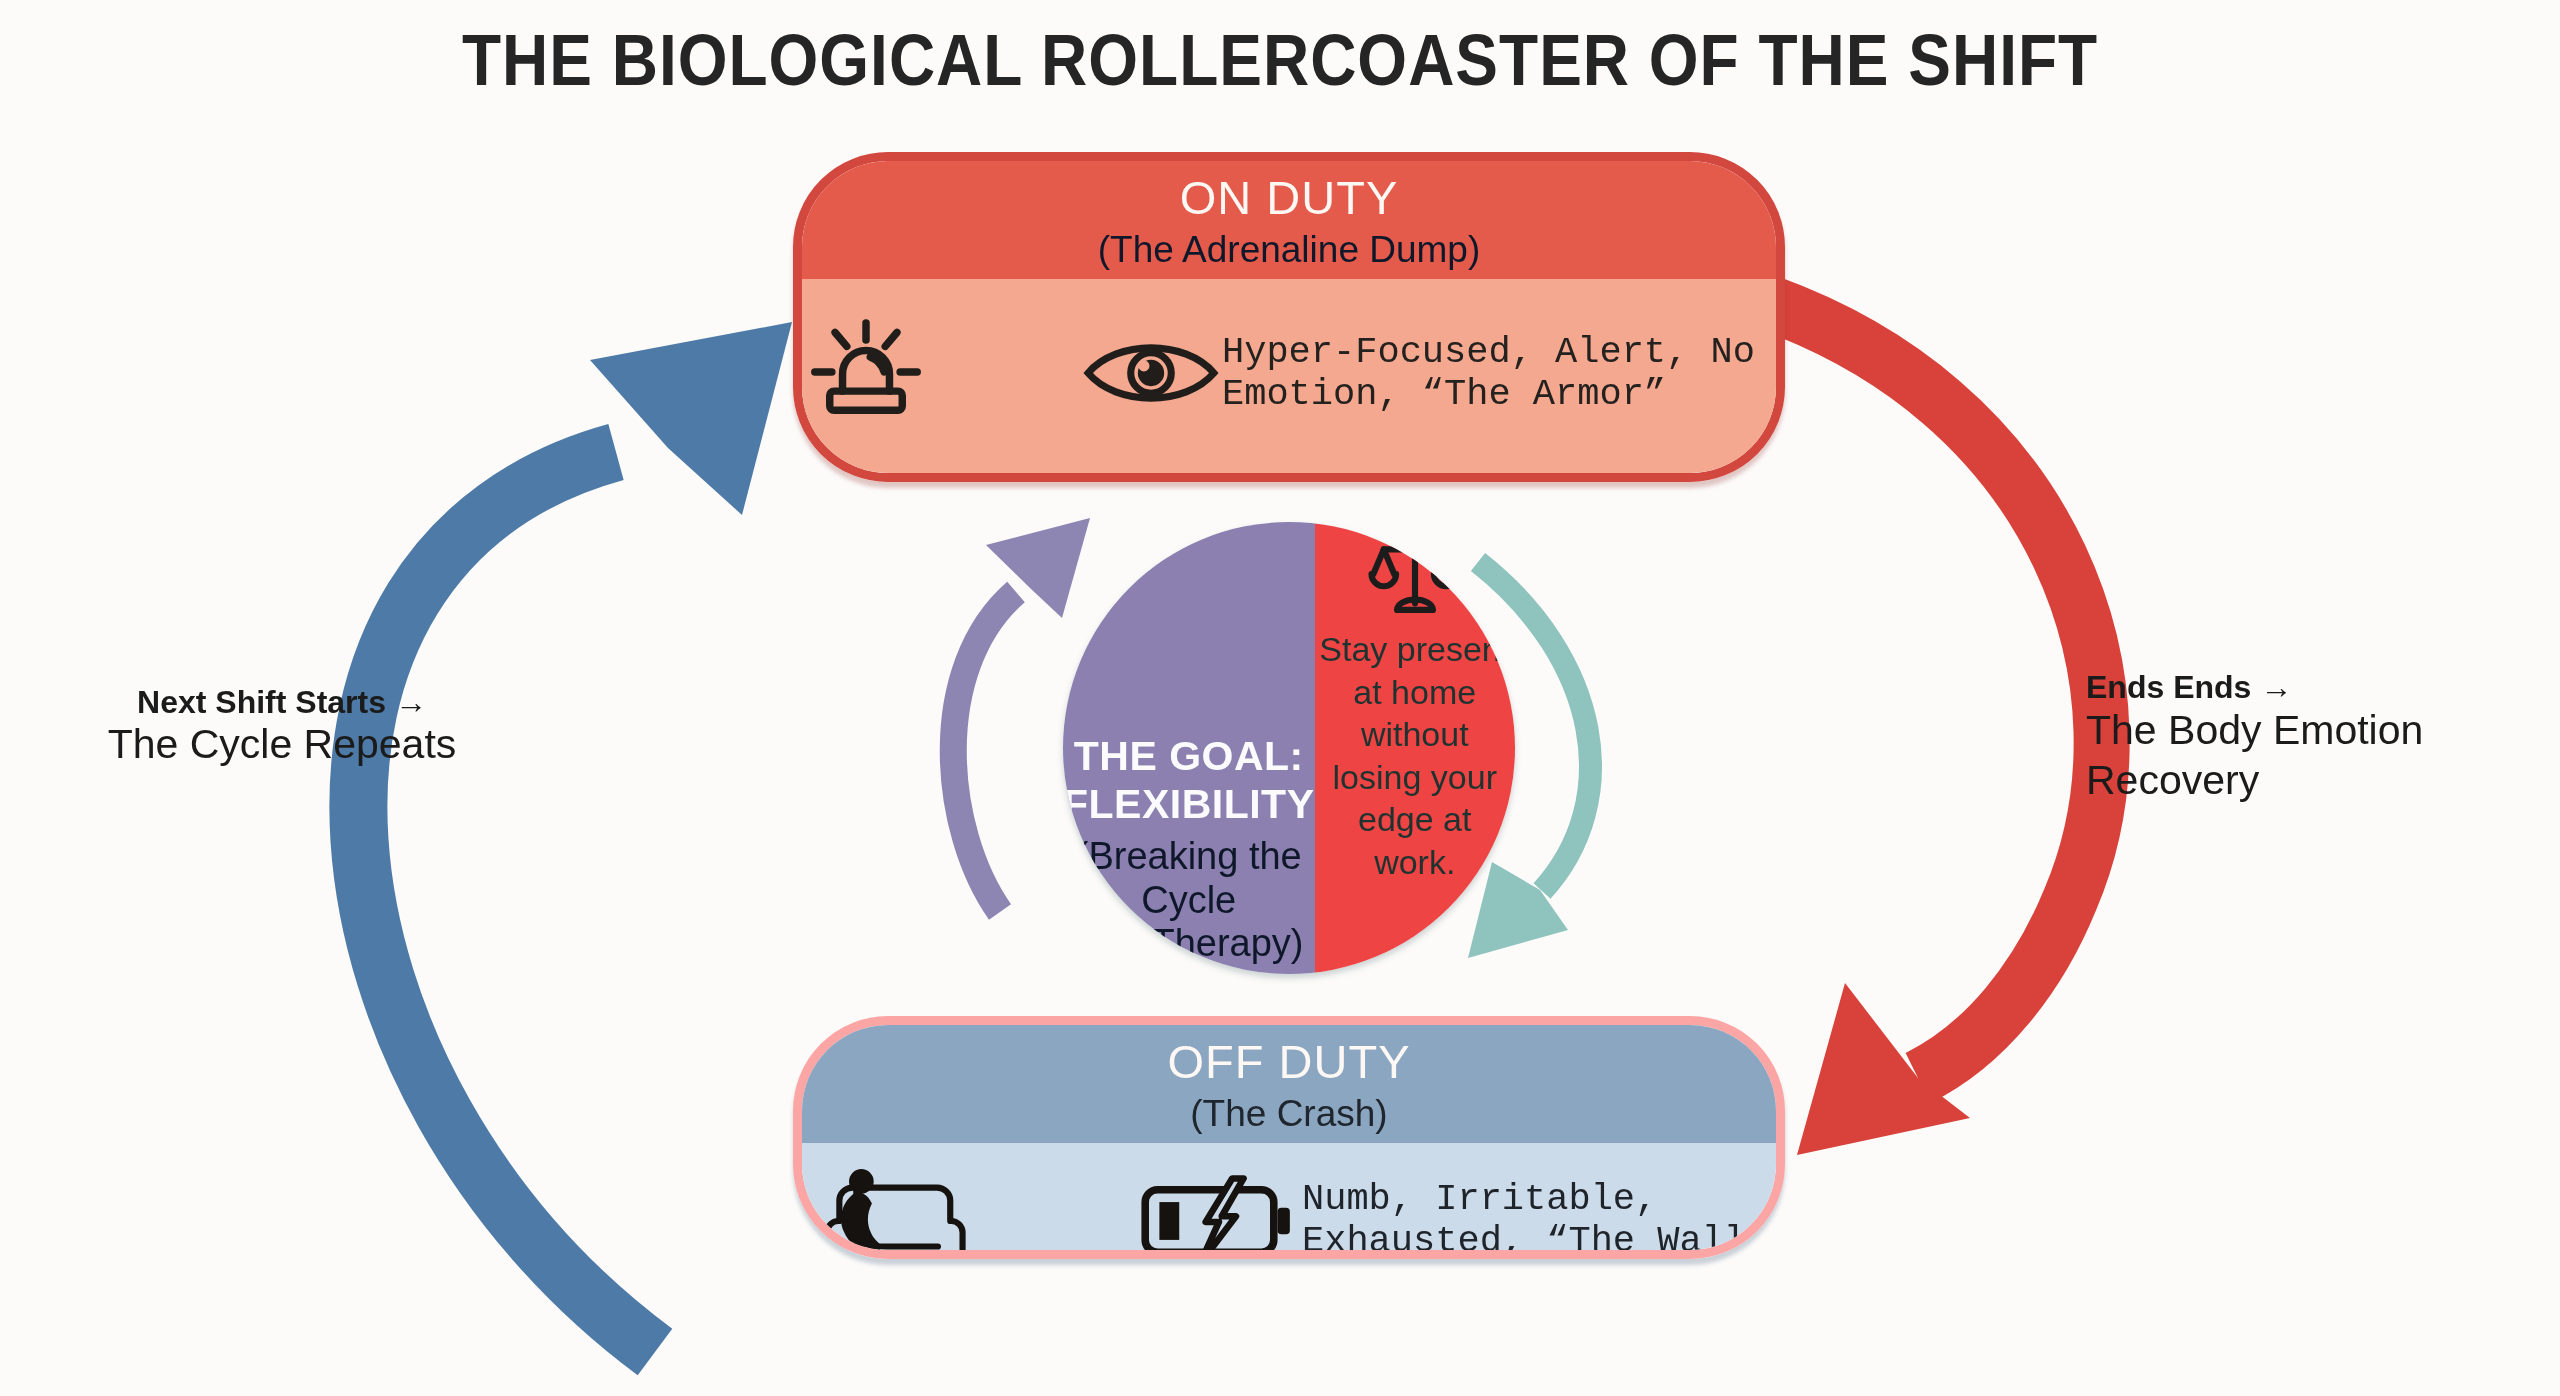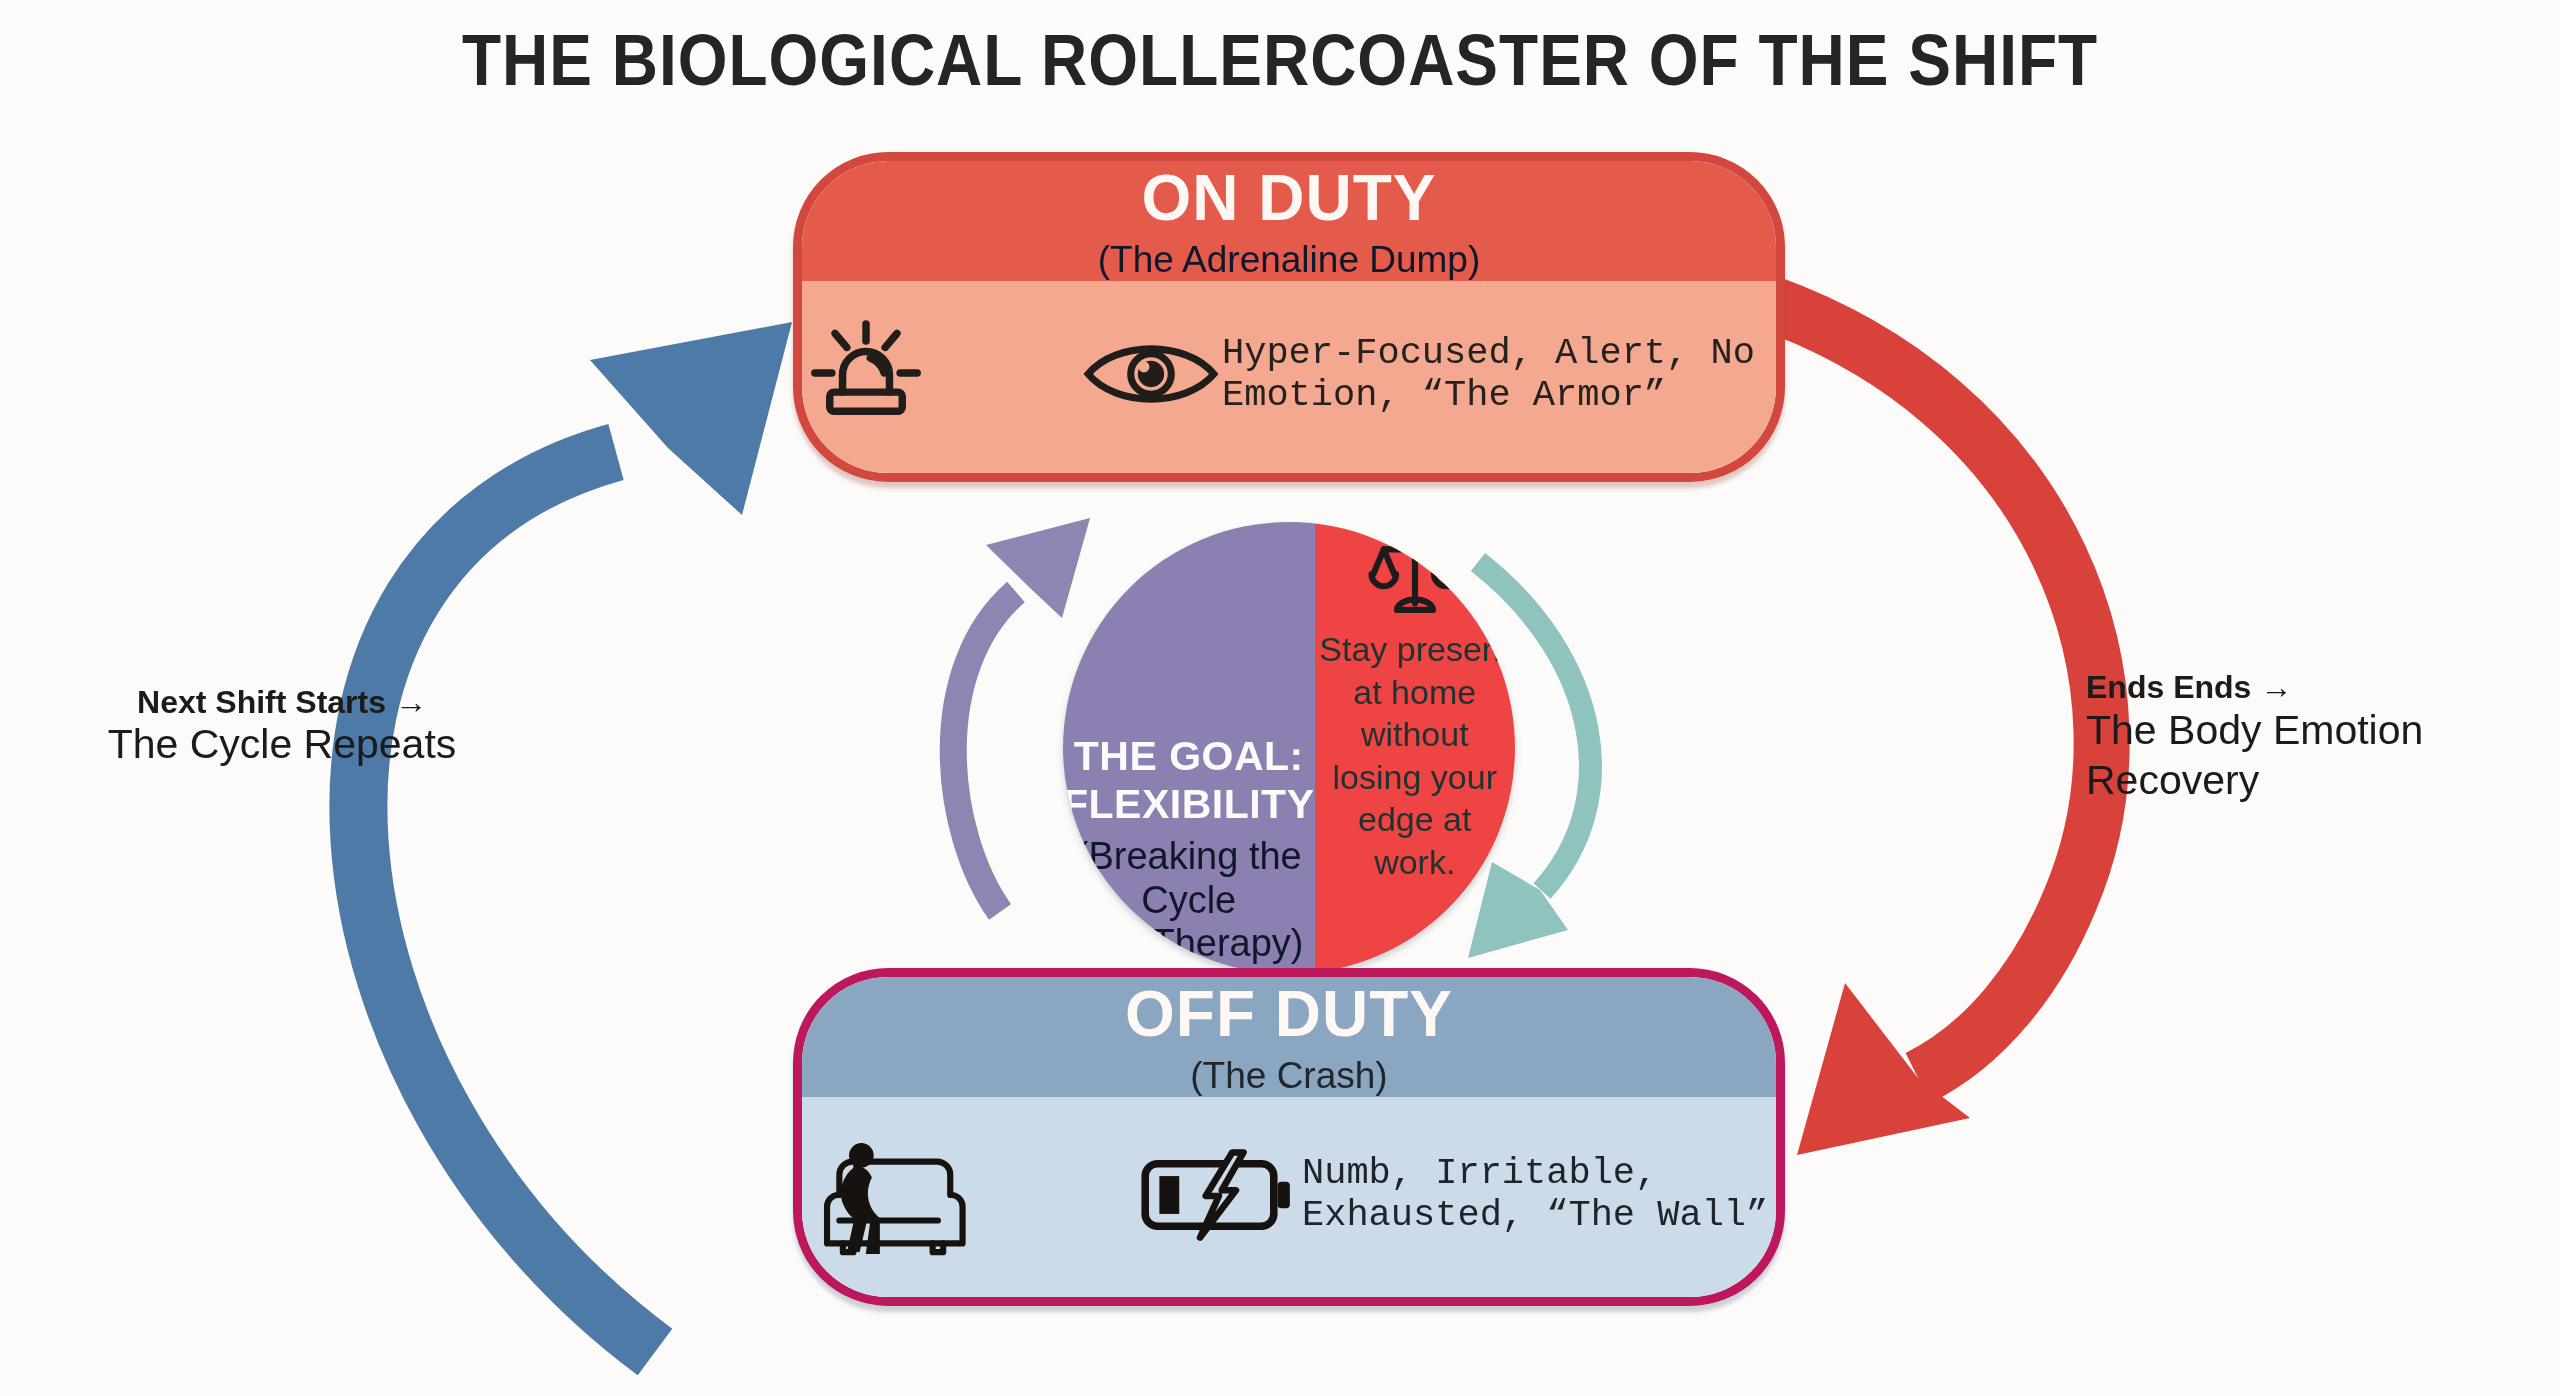--- a/index.html
+++ b/index.html
@@ -15,27 +15,27 @@
   }
   
   .arrows{position:absolute;top:0;left:0;z-index:1;}
   
   .stage{
     position:absolute;left:793px;width:992px;border-radius:95px;
     overflow:hidden;z-index:2;box-sizing:border-box;
     display:flex;flex-direction:column;
   }
   .stage.on-duty{top:152px;height:330px;border:9px solid #d2473e;box-shadow:0 6px 4px rgba(140,40,30,.25);}
-  .stage.off-duty{top:968px;height:338px;border:9px solid #be185d;box-shadow:0 6px 4px rgba(50,80,110,.25);}
+  .stage.off-duty{top:1016px;height:243px;border:9px solid #fca5a5;box-shadow:0 6px 4px rgba(50,80,110,.25);}
   .stage-header{
     flex:0 0 118px;display:flex;flex-direction:column;align-items:center;justify-content:center;gap:4px;
   }
   .on-duty .stage-header{background:#e45b4c;}
   .off-duty .stage-header{background:#8ba6c1;}
-  .stage-heading{font-size:64px;font-weight:bold;color:#fdf8f4;letter-spacing:1px;}
+  .stage-heading{font-size:47px;font-weight:normal;color:#fdf8f4;letter-spacing:1px;}
   .stage-subheading{font-size:37px;color:#0f172a;font-weight:500;}
   .off-duty .stage-subheading{color:#20262e;}
   .stage-body{
     flex:1;display:flex;flex-direction:row;align-items:center;justify-content:space-between;
     padding:10px 0 16px 0;
     font-family:Liberation Mono, monospace;
   }
   .on-duty .stage-body{background:#f3a88f;}
   .off-duty .stage-body{background:#ccdbe9;}
   .icon-row{display:flex;align-items:center;justify-content:center;}

